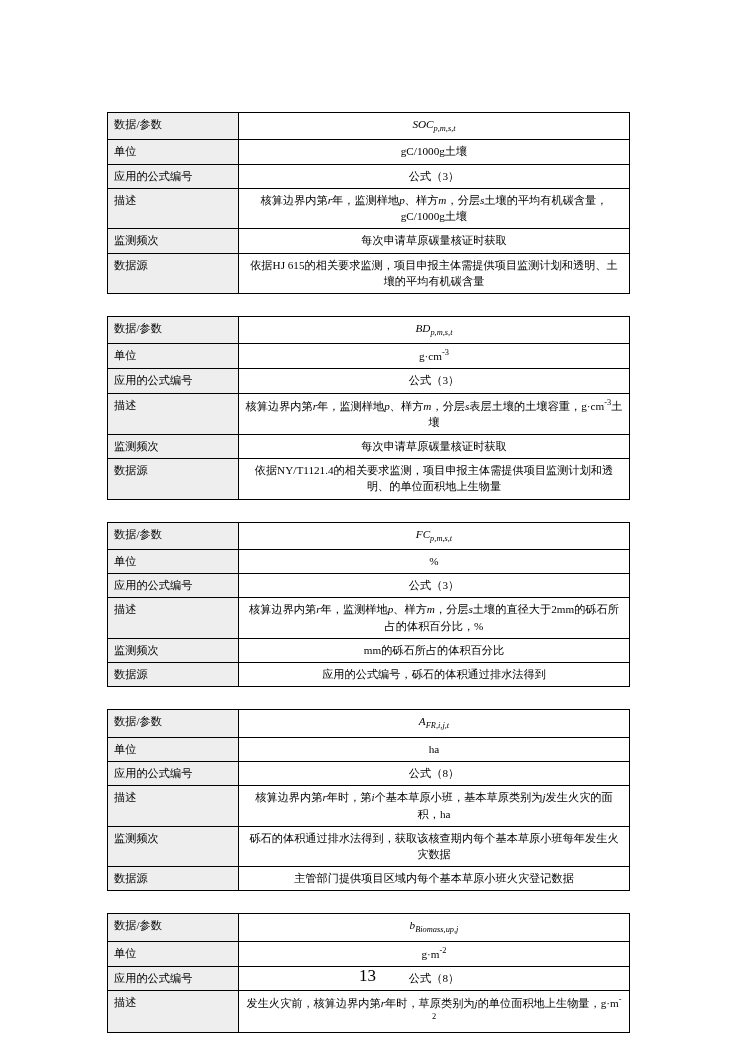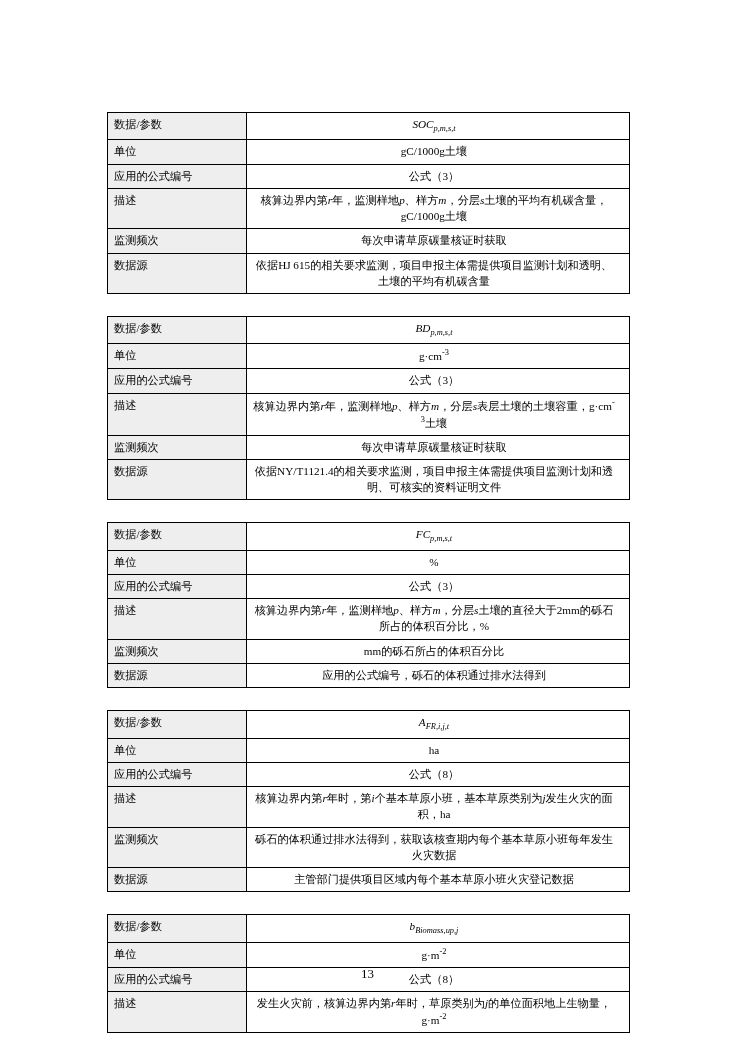--- a/index.html
+++ b/index.html
@@ -26,21 +26,21 @@
   }
   table.param {
     border-collapse: collapse;
     width: 523px;
     table-layout: fixed;
     margin-bottom: 22px;
   }
   table.param td {
     border: 1px solid #000000;
     vertical-align: top;
-    padding: 3px 14px 4px 6px;
+    padding: 3px 6px 4px 6px;
     font-size: 11.2px;
     line-height: 1.45;
   }
   td.label {
     width: 118px;
     background: #eeeeee;
     white-space: nowrap;
   }
   td.value {
     background: #ffffff;
@@ -58,21 +58,21 @@
   .var {
     font-style: italic;
     font-family: "Liberation Serif", serif;
   }
   .pagenum {
     position: absolute;
     left: 0;
     right: 0;
     top: 966px;
     text-align: center;
-    font-size: 13px;
+    font-size: 17px;
     font-family: "Liberation Serif", serif;
   }
 </style>
 </head>
 <body>
 
 <div class="page">
   <div class="content">
       <table class="param">
         <tbody>
@@ -119,21 +119,21 @@
           <tr>
             <td class="label">描述</td>
             <td class="value">核算边界内第<span class="var">r</span>年，监测样地<span class="var">p</span>、样方<span class="var">m</span>，分层<span class="var">s</span>表层土壤的土壤容重，g·cm<span class="sup">-3</span>土壤</td>
           </tr>
           <tr>
             <td class="label">监测频次</td>
             <td class="value">每次申请草原碳量核证时获取</td>
           </tr>
           <tr>
             <td class="label">数据源</td>
-            <td class="value">依据NY/T1121.4的相关要求监测，项目申报主体需提供项目监测计划和透明、可核实的资料证明文件</td>
+            <td class="value">依据NY/T1121.4的相关要求监测，项目申报主体需提供项目监测计划和透明、的单位面积地上生物量</td>
           </tr>
         </tbody>
       </table>
       <table class="param">
         <tbody>
           <tr>
             <td class="label">数据/参数</td>
             <td class="value"><span class="var">FC</span><span class="sub">p,m,s,t</span></td>
           </tr>
           <tr>

